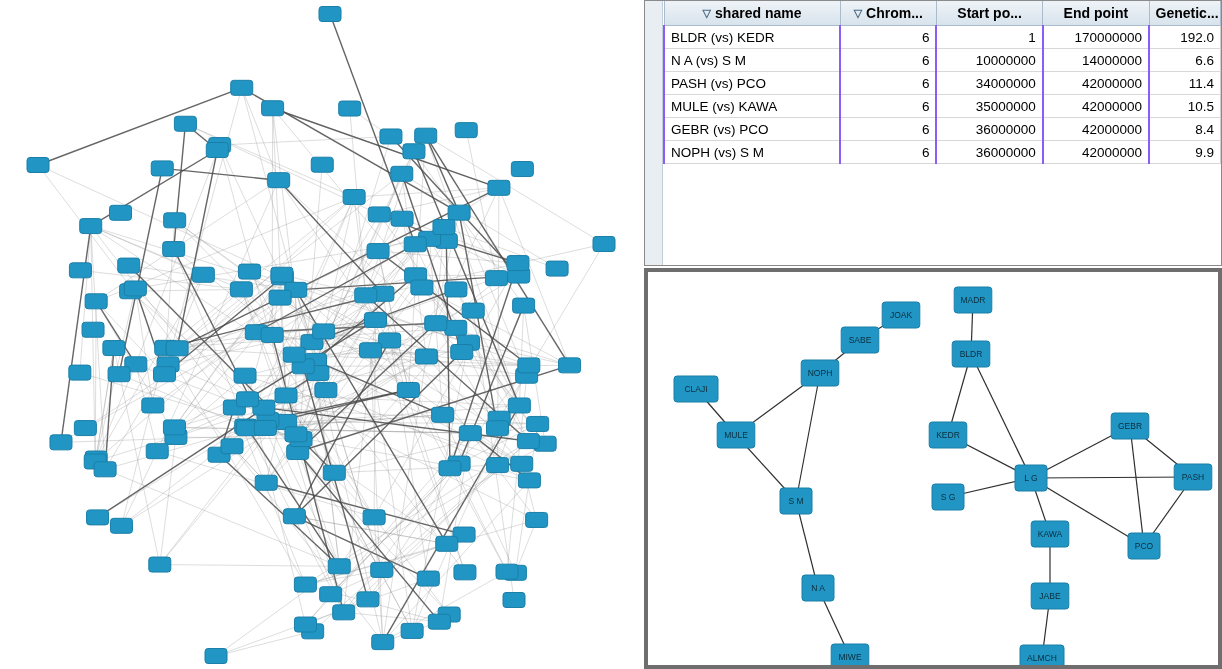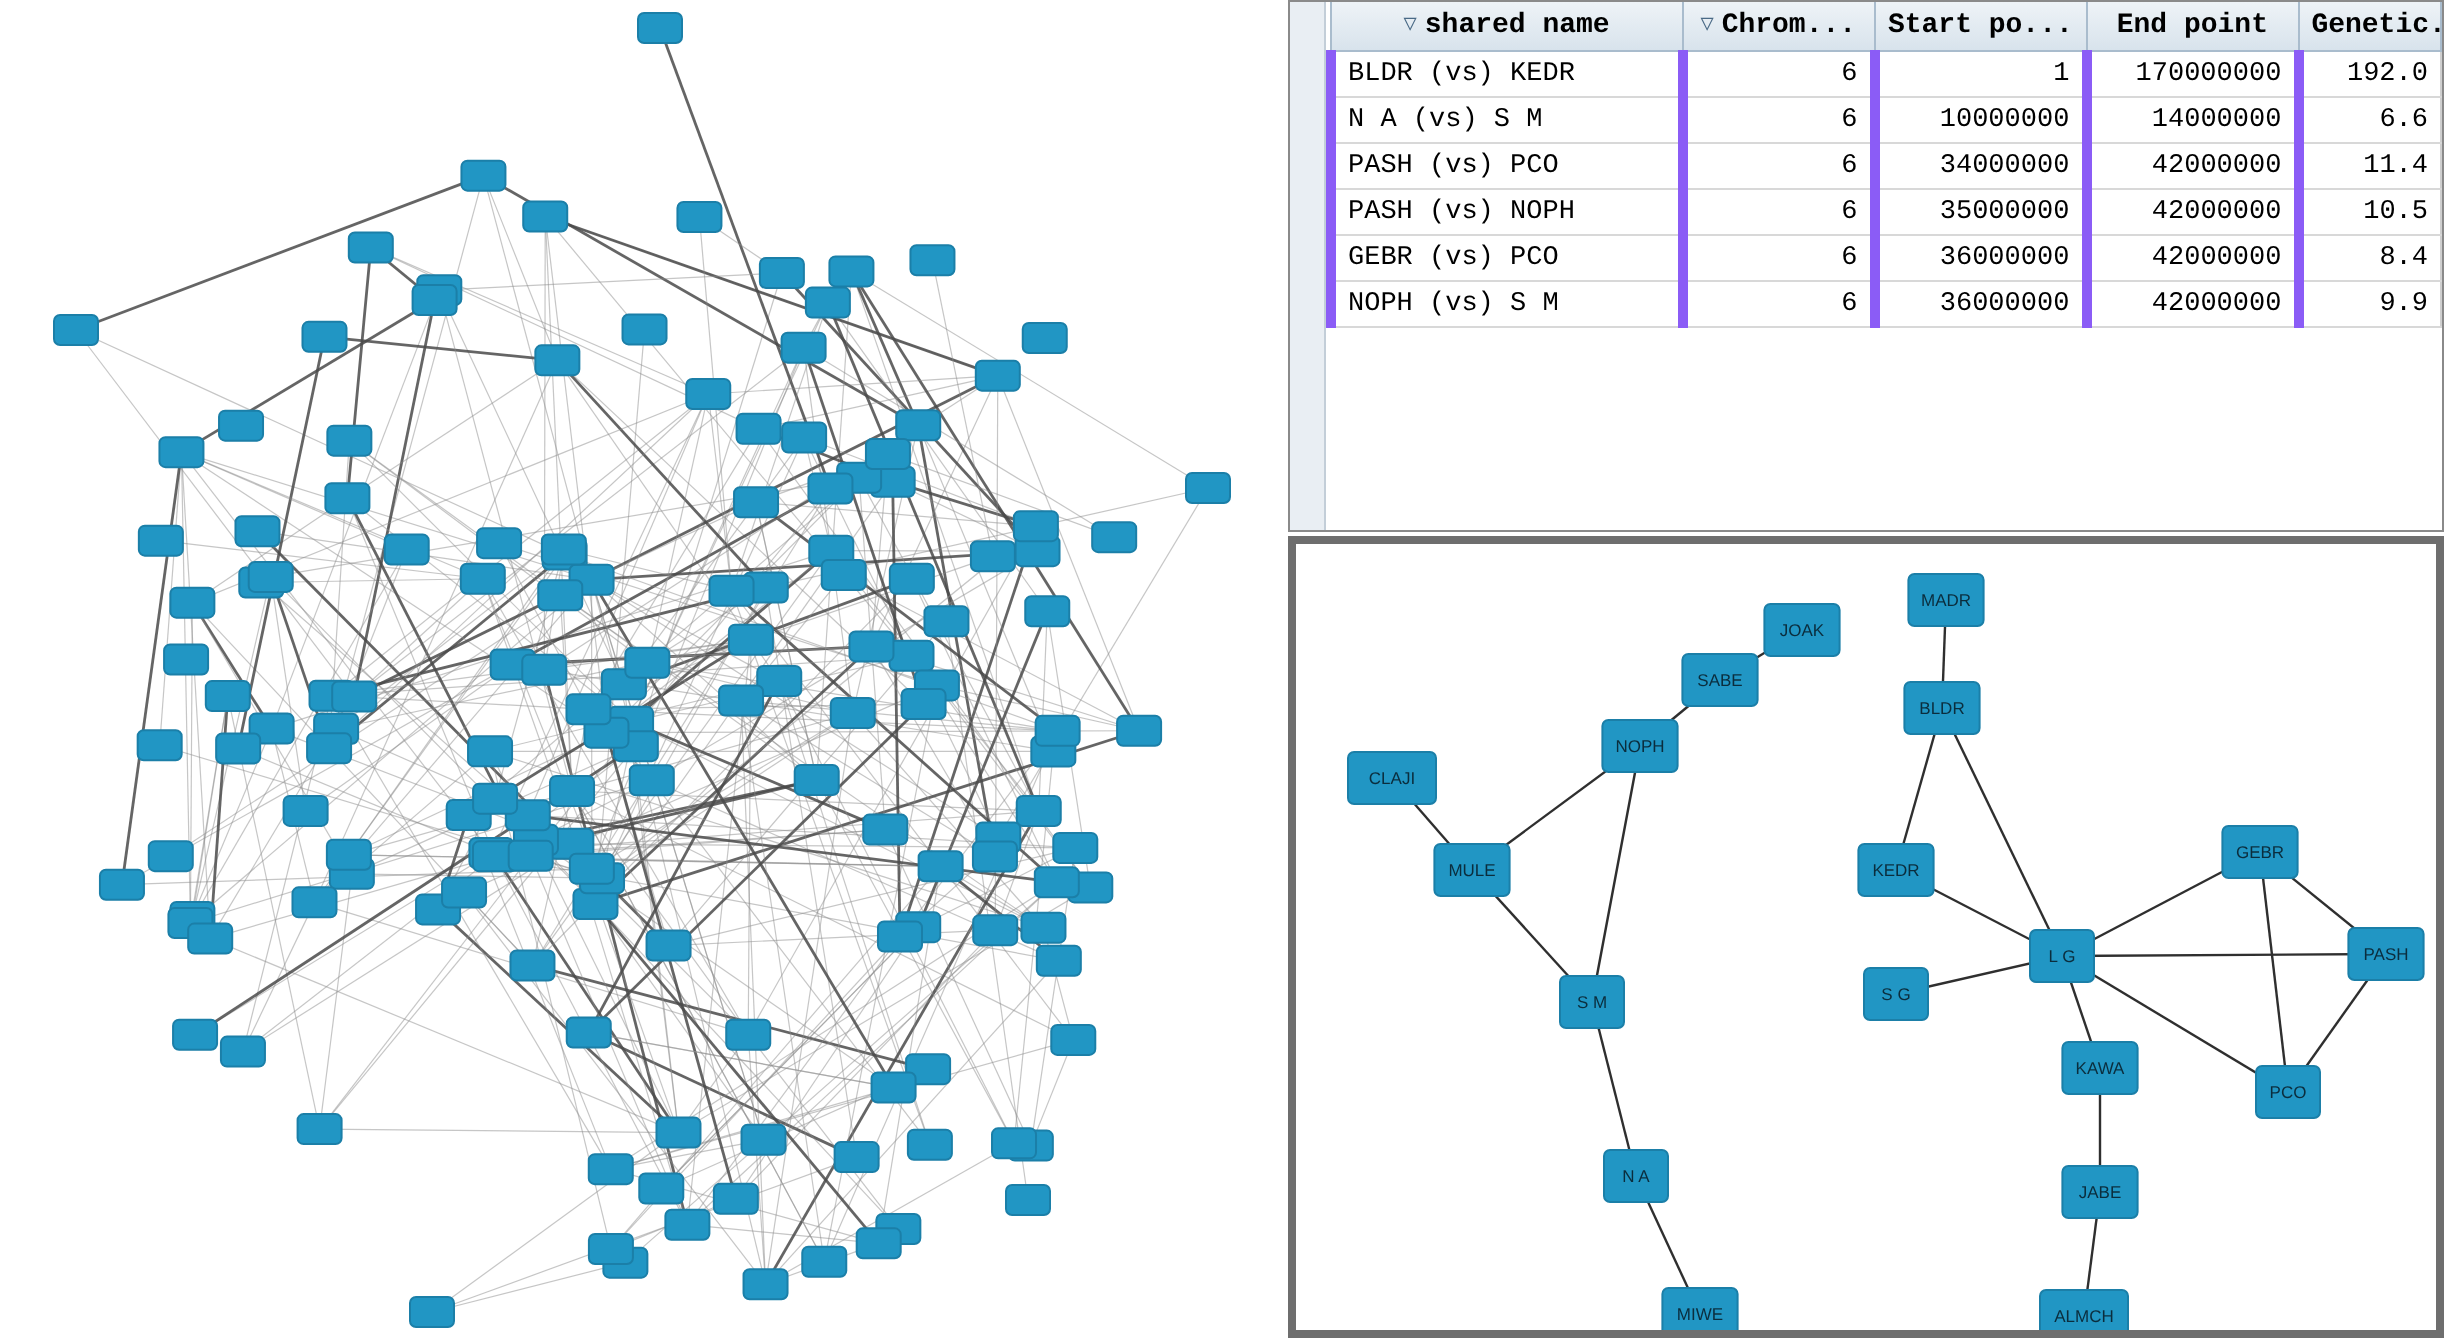--- a/index.html
+++ b/index.html
@@ -58,21 +58,21 @@
     font-weight: bold;
     font-size: 14px;
     padding: 0 6px;
     white-space: nowrap;
     overflow: hidden;
     text-align: center;
     position: relative;
   }
   table.data-table th.th-name { text-align: center; }
   table.data-table td {
-    border-left: 5px solid #8b5cf6;
+    border-left: 2px solid #8b5cf6;
     border-right: 1px solid #cfcfcf;
     border-bottom: 1px solid #d8d8d8;
     height: 22px;
     padding: 0 6px;
     white-space: nowrap;
     overflow: hidden;
   }
   table.data-table td.c-name { text-align: left; }
   table.data-table td.c-num  { text-align: right; }
   .filter-glyph {
@@ -86,21 +86,21 @@
     position: absolute;
     left: 0; top: 0;
     width: 18px; height: 100%;
     background: #e9eef3;
     border-right: 1px solid #c3ced8;
     box-sizing: border-box;
   }
   #table-scroll {
     position: absolute;
     left: 18px; top: 0;
-    right: 0; bottom: 0; font-family: Liberation Mono, monospace;
+    right: 0; bottom: 0;
   }
   #table-bottom-blank {
     position: absolute;
     left: 18px; right: 0;
     bottom: 0;
     height: 22px;
     background: #ffffff;
   }
 
   
@@ -992,21 +992,21 @@
                 <td class="c-num">6.6</td>
               </tr>
               <tr>
                 <td class="c-name">PASH (vs) PCO</td>
                 <td class="c-num">6</td>
                 <td class="c-num">34000000</td>
                 <td class="c-num">42000000</td>
                 <td class="c-num">11.4</td>
               </tr>
               <tr>
-                <td class="c-name">PASH (vs) NOPH</td>
+                <td class="c-name">MULE (vs) KAWA</td>
                 <td class="c-num">6</td>
                 <td class="c-num">35000000</td>
                 <td class="c-num">42000000</td>
                 <td class="c-num">10.5</td>
               </tr>
               <tr>
                 <td class="c-name">GEBR (vs) PCO</td>
                 <td class="c-num">6</td>
                 <td class="c-num">36000000</td>
                 <td class="c-num">42000000</td>

